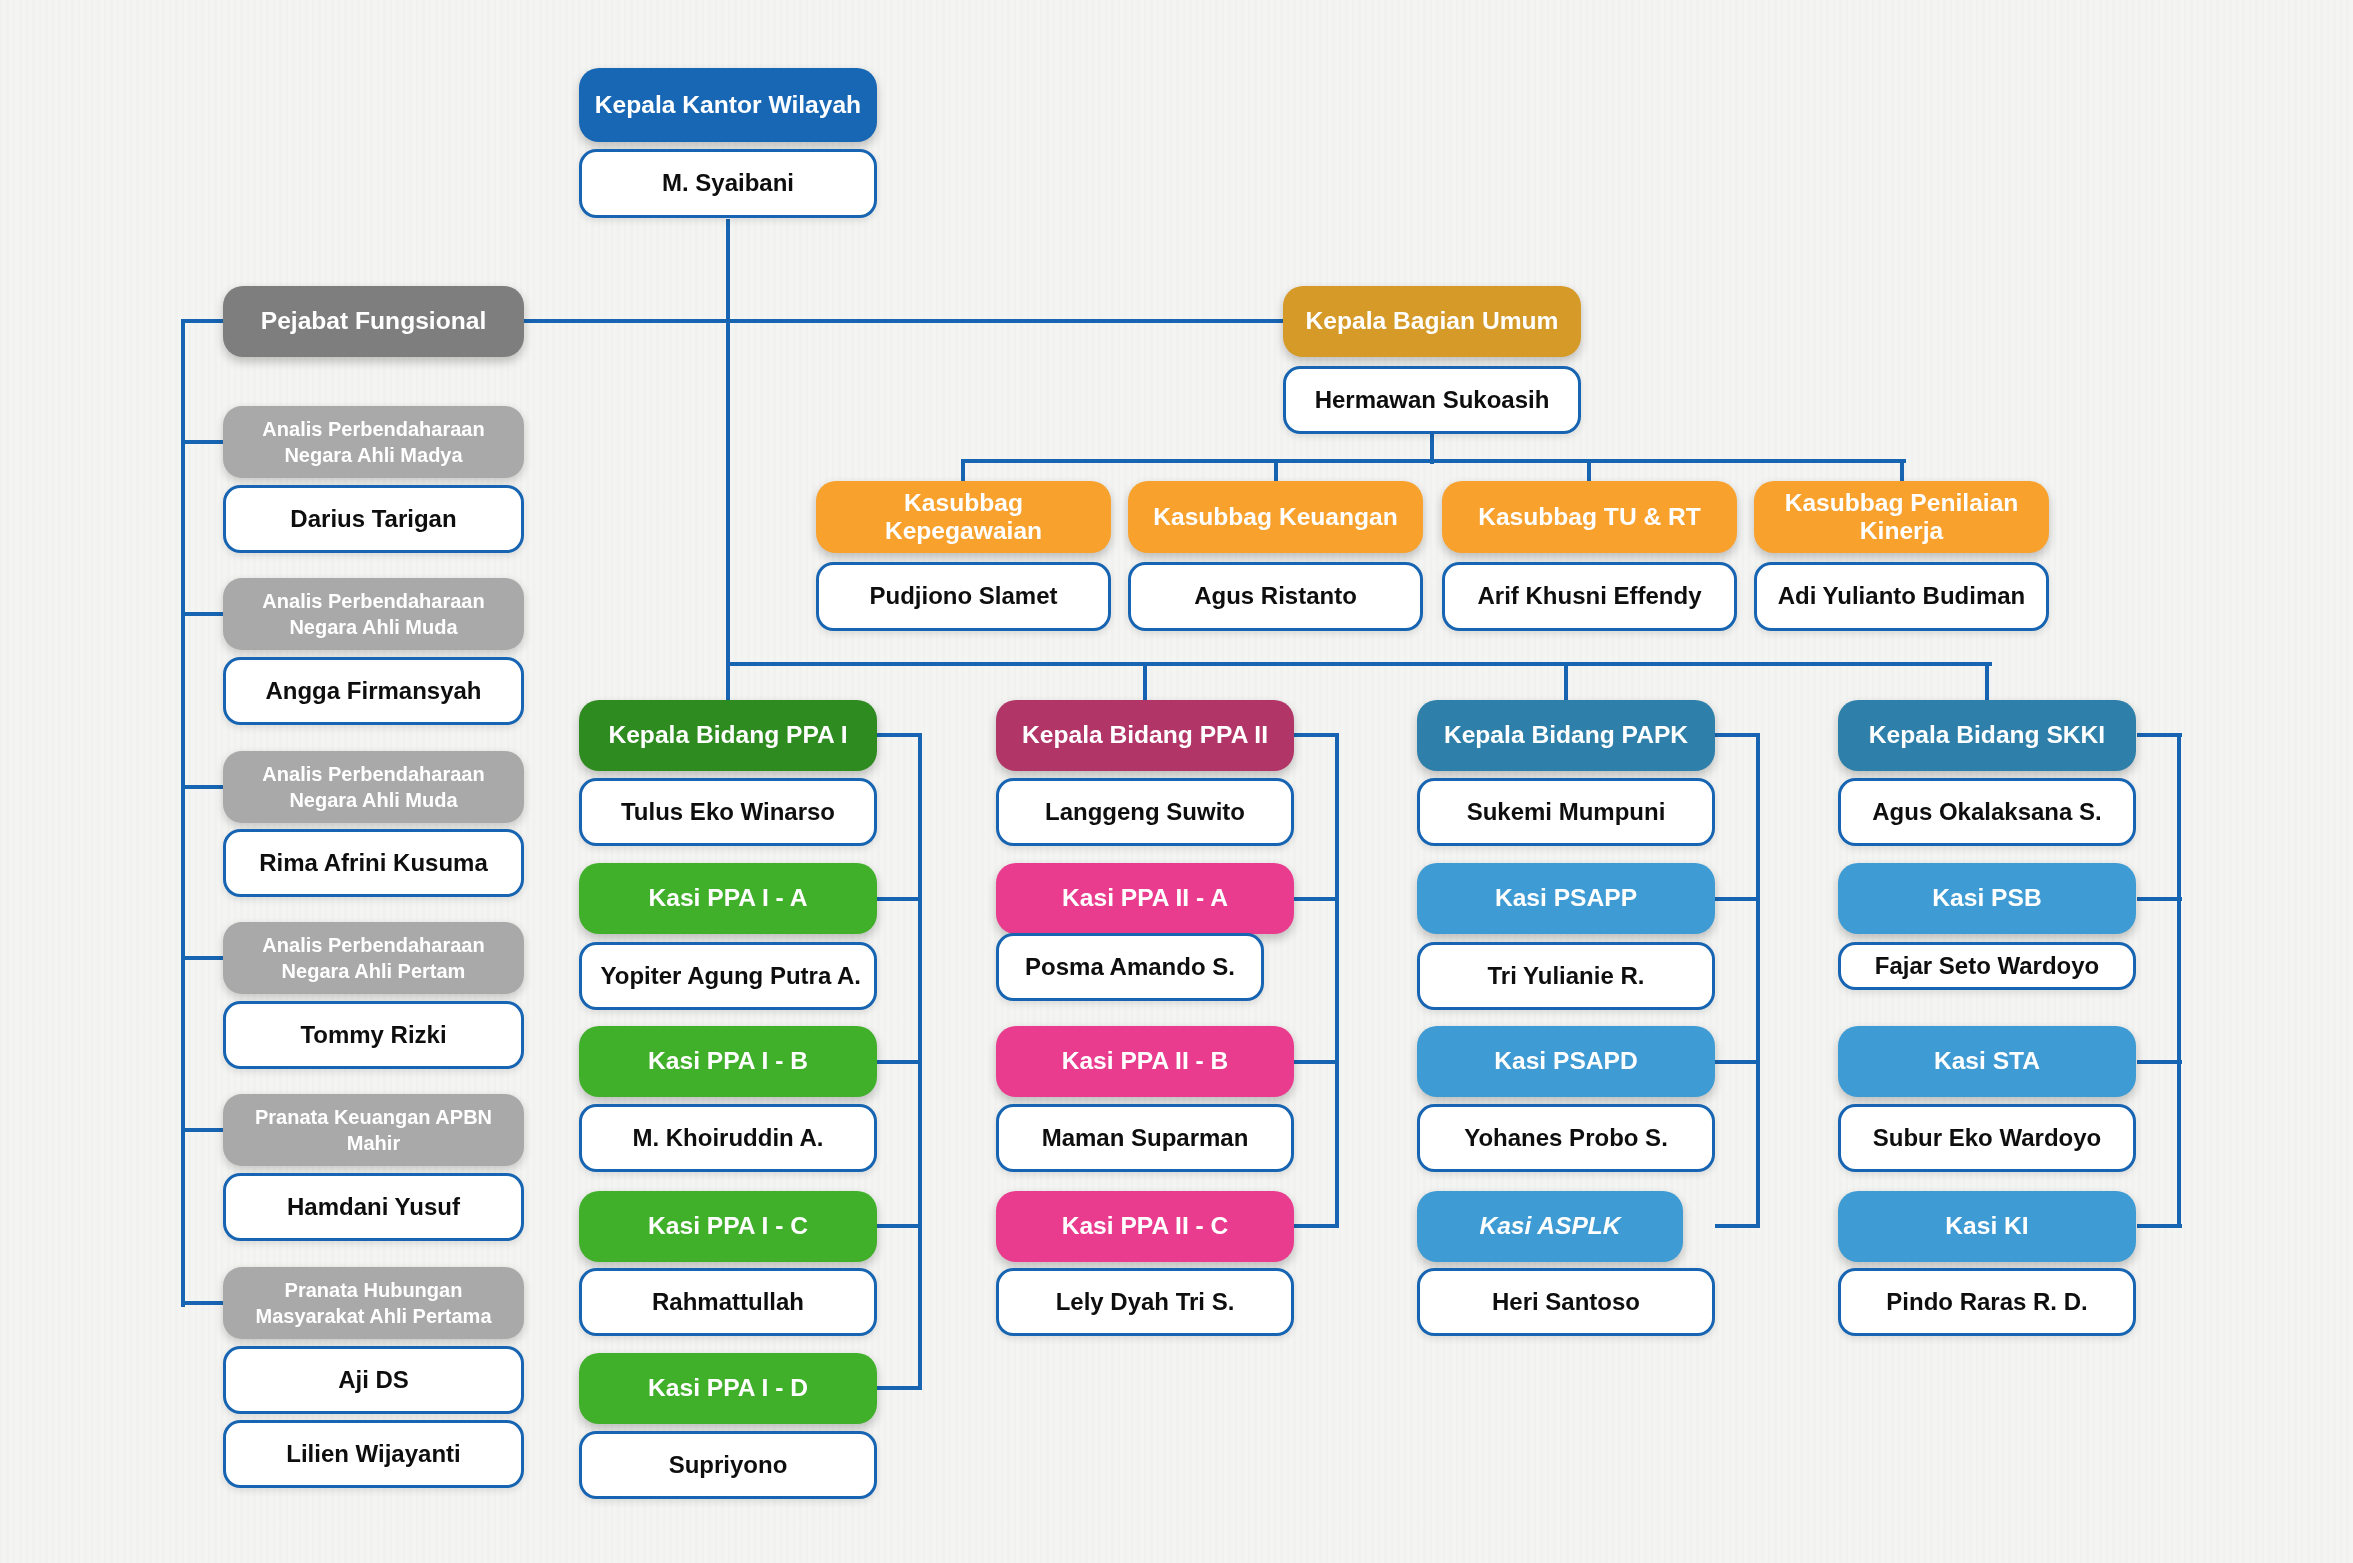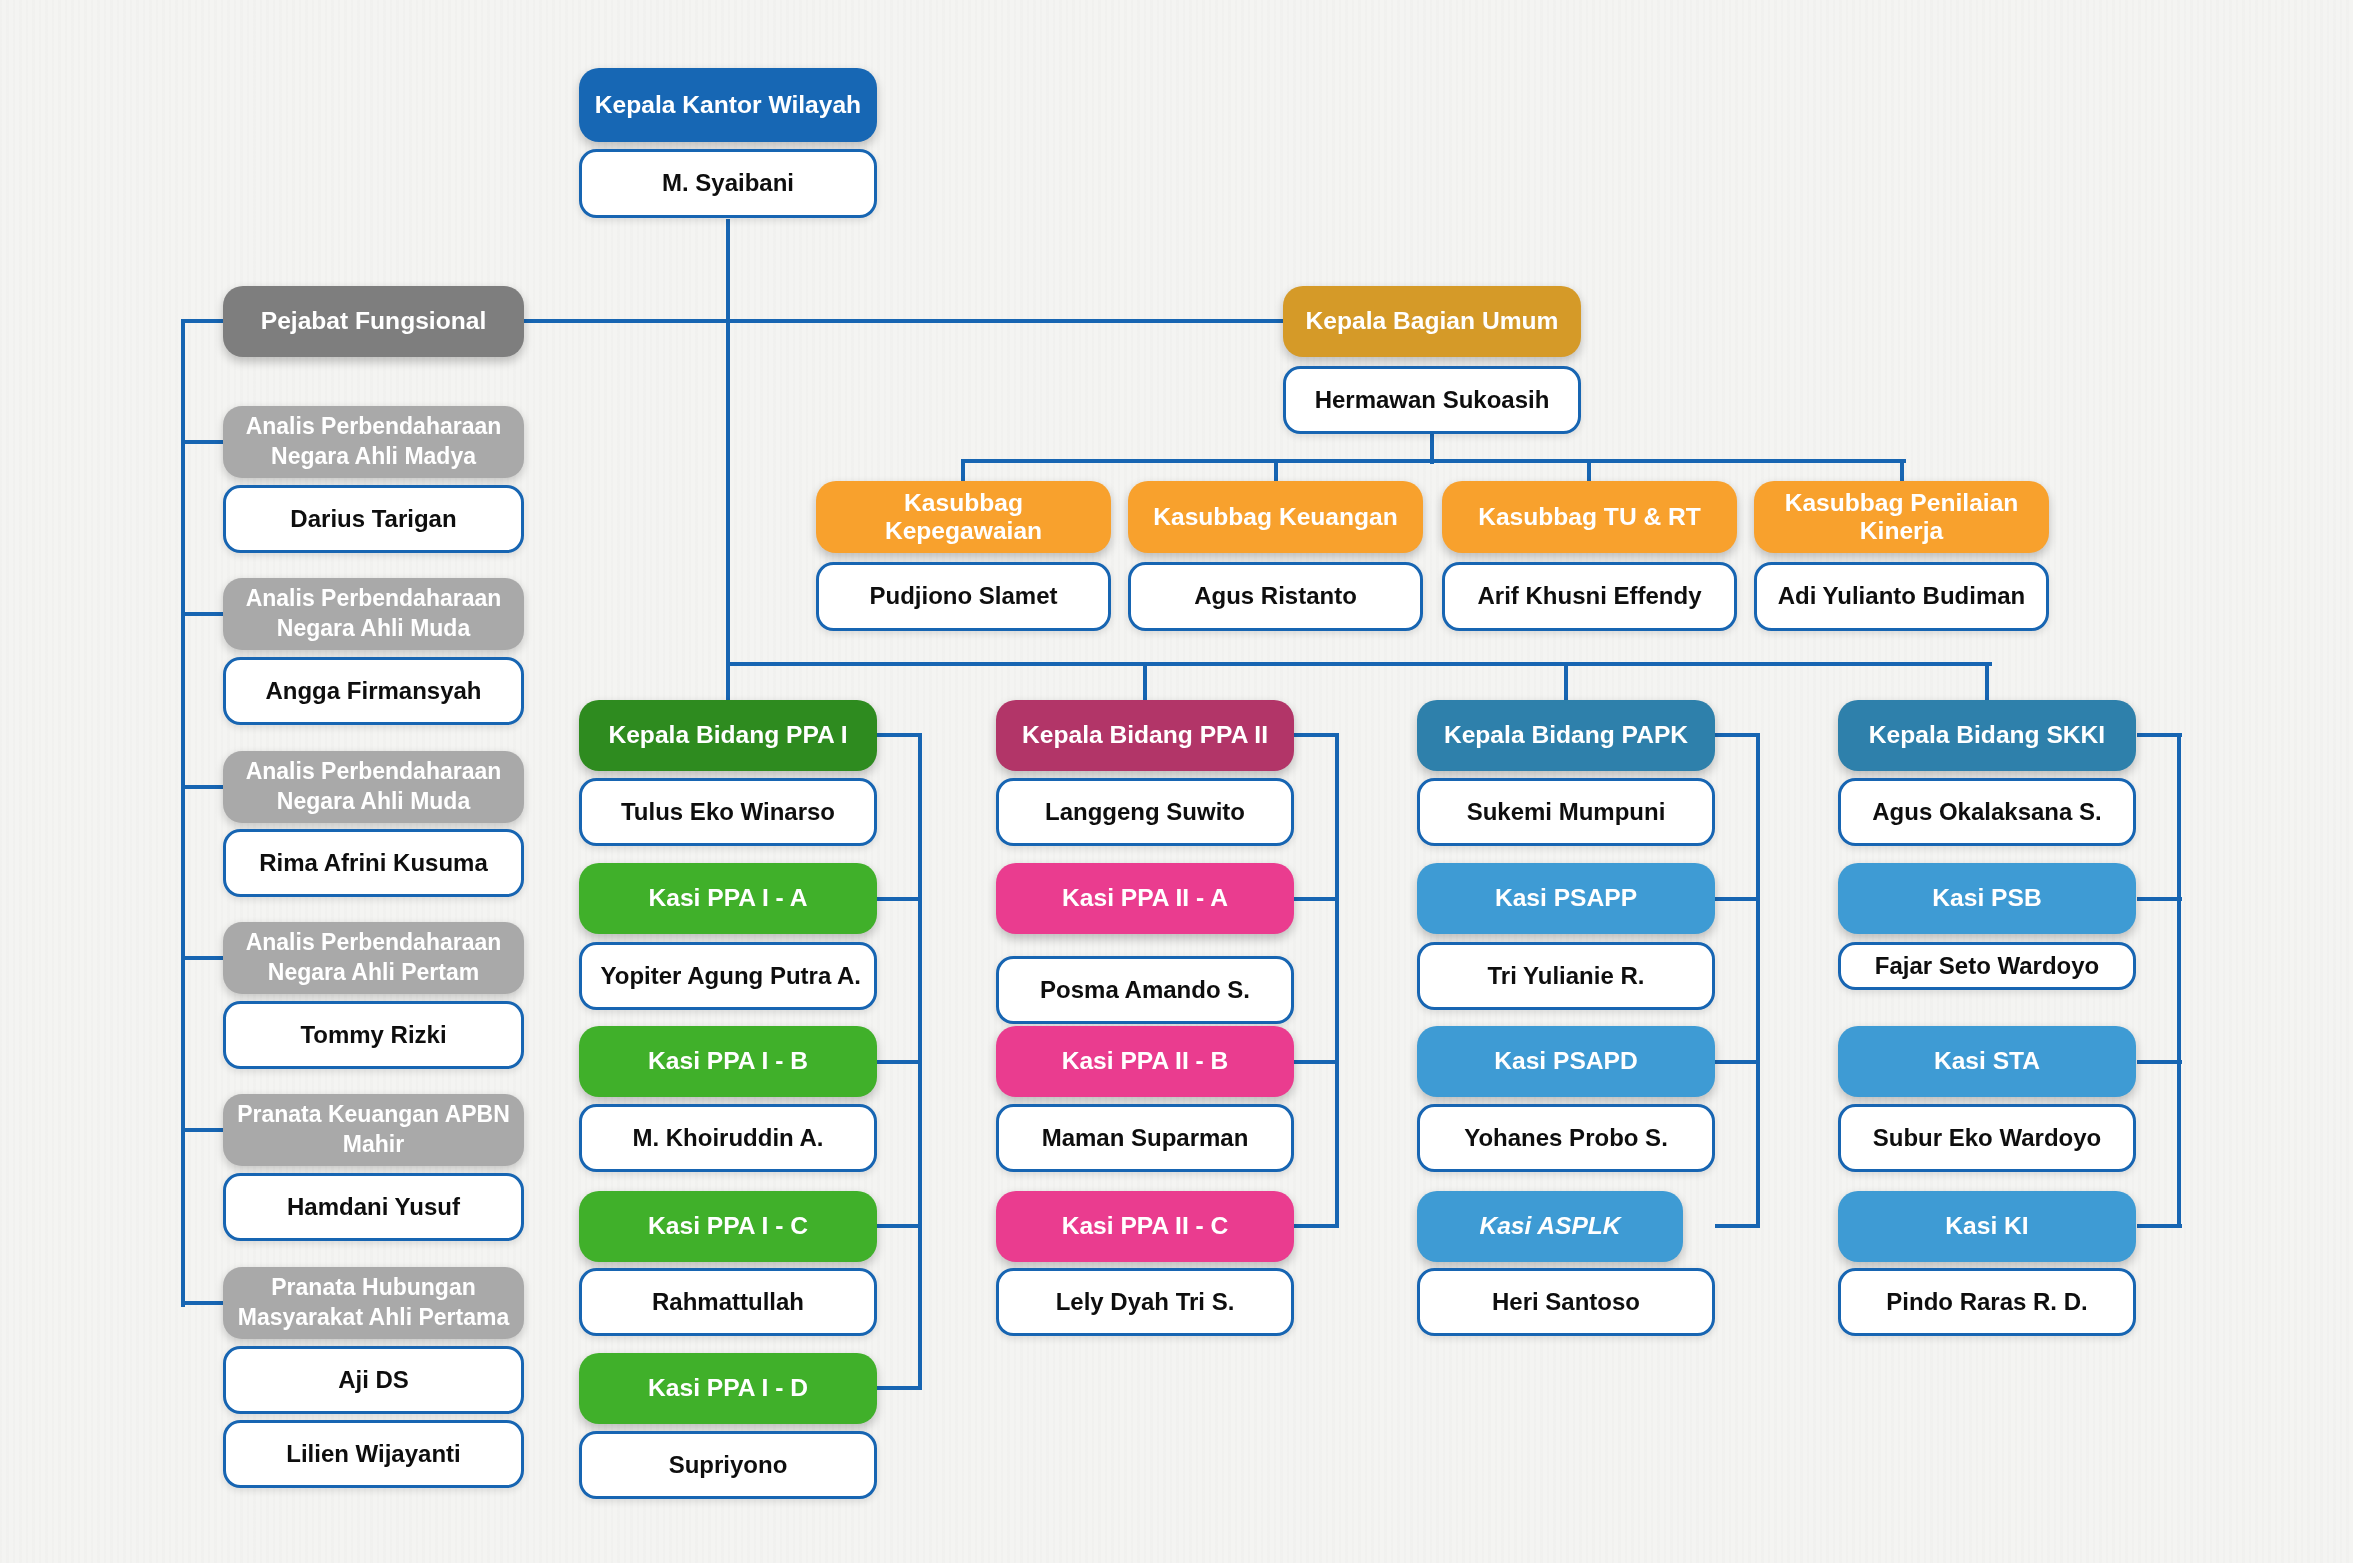--- a/index.html
+++ b/index.html
@@ -13,21 +13,21 @@
   .box{
     position:absolute;box-sizing:border-box;z-index:2;
     display:flex;align-items:center;justify-content:center;text-align:center;
   }
   .box span{display:block;width:100%;padding:0 13px;box-sizing:border-box;}
   .pill{
     border-radius:20px;color:#ffffff;font-weight:700;font-size:24.6px;line-height:1.15;
     box-shadow:0 4.3px 10px rgba(0,0,0,0.22);
   }
   .gray-title{
-    border-radius:19px;color:#ffffff;font-weight:700;font-size:23px;line-height:1.3;
+    border-radius:19px;color:#ffffff;font-weight:700;font-size:20px;line-height:1.3;
     box-shadow:0 3.6px 8.7px rgba(0,0,0,0.18);
   }
   .name{
     background:#ffffff;border:3.6px solid var(--line,#1765b2);border-radius:17.4px;
     color:#0e0e0e;font-weight:700;font-size:24px;line-height:1.1;
     box-shadow:0 2.9px 7.2px rgba(0,0,0,0.10);
   }
   .c-royal{background:var(--royal);}
   .c-darkGray{background:var(--darkGray);}
   .c-gray{background:var(--gray);}
@@ -154,21 +154,21 @@
     </div>
     <div class="box pill c-magenta" style="left: 996px; top: 700px; width: 298px; height: 71px;">
       <span>Kepala Bidang PPA II</span>
     </div>
     <div class="box name" style="left: 996px; top: 778px; width: 298px; height: 68px;">
       <span>Langgeng Suwito</span>
     </div>
     <div class="box pill c-pink" style="left: 996px; top: 863px; width: 298px; height: 71px;">
       <span>Kasi PPA II - A</span>
     </div>
-    <div class="box name" style="left: 996px; top: 956px; width: 298px; height: 68px; text-align: center;">
+    <div class="box name" style="left: 996px; top: 933px; width: 268px; height: 68px; text-align: center;">
       <span>Posma Amando S.</span>
     </div>
     <div class="box pill c-pink" style="left: 996px; top: 1026px; width: 298px; height: 71px;">
       <span>Kasi PPA II - B</span>
     </div>
     <div class="box name" style="left: 996px; top: 1104px; width: 298px; height: 68px;">
       <span>Maman Suparman</span>
     </div>
     <div class="box pill c-pink" style="left: 996px; top: 1191px; width: 298px; height: 71px;">
       <span>Kasi PPA II - C</span>

